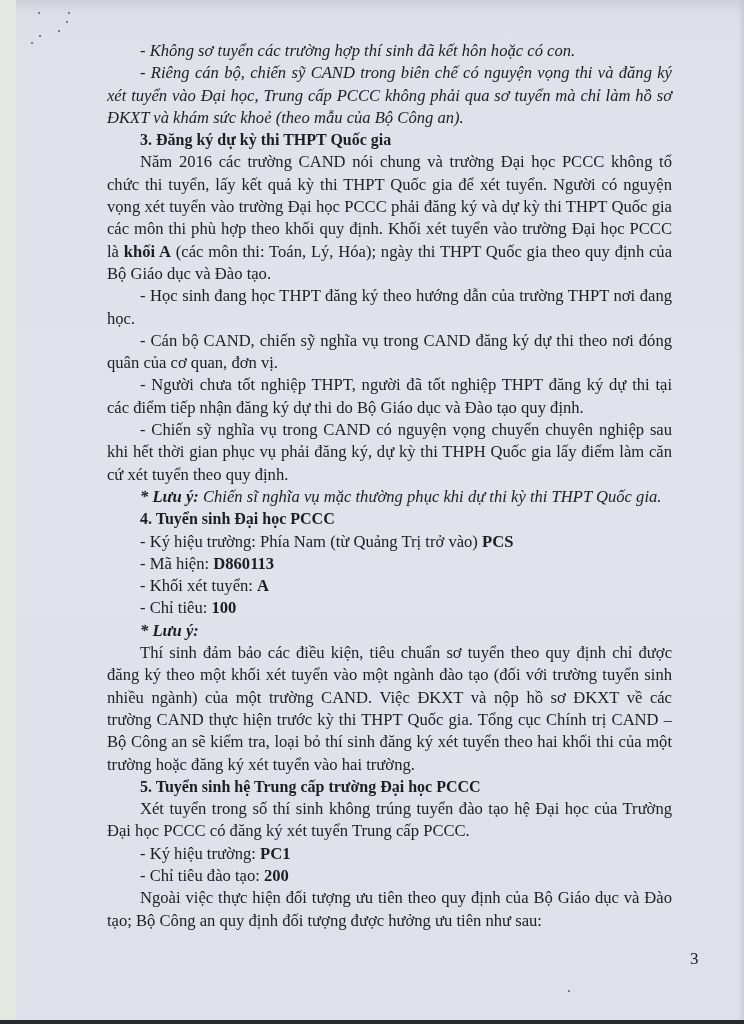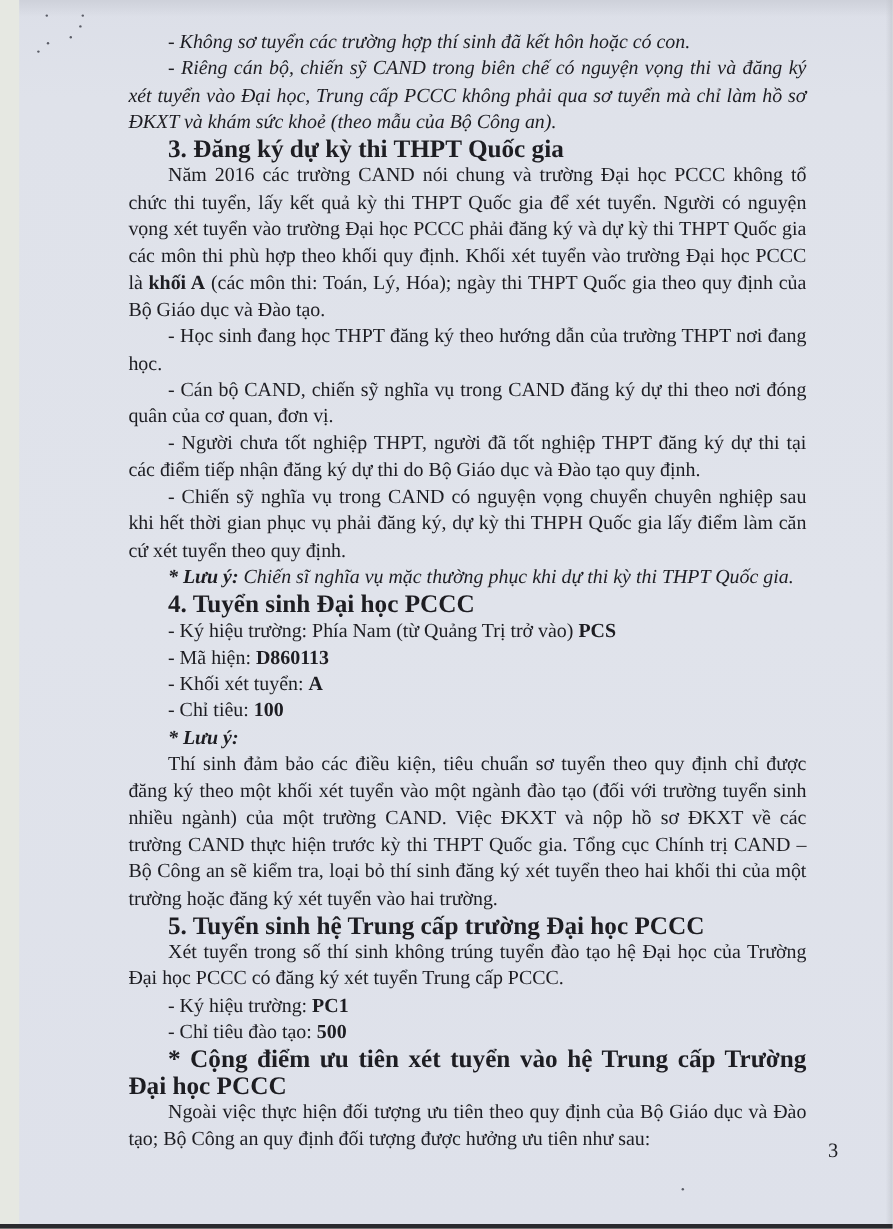--- a/index.html
+++ b/index.html
@@ -23,28 +23,28 @@
   }
   .bottom-edge {
     position: absolute; left: 0; top: 1020px; width: 744px; height: 4px;
     background: #2a2a2e;
   }
   .right-shadow {
     position: absolute; right: 0; top: 0; width: 6px; height: 1020px;
     background: linear-gradient(90deg, rgba(205,207,214,0), rgba(190,193,200,0.6));
   }
   .content {
-    position: absolute; left: 107px; top: 24px; width: 565px;
+    position: absolute; left: 107px; top: 40px; width: 565px;
     font-size: 16.6px; line-height: 22.3px; text-align: justify;
   }
   .content p { margin: 0; }
   .indent { text-indent: 33px; }
   .ital { font-style: italic; }
   .bold { font-weight: bold; }
-  .heading { font-weight: bold; text-indent: 33px; font-size: 21px; }
+  .heading { font-weight: bold; text-indent: 33px; font-size: 16px; }
   .list-item { text-indent: 33px; }
   .page-number {
     position: absolute; left: 690px; top: 949px; font-size: 17px;
   }
   .speck { position: absolute; width: 2px; height: 2px; border-radius: 50%; background: #5a5c66; }
 </style>
 </head>
 <body>
 
 <div class="left-strip"></div>
@@ -77,18 +77,17 @@
   <p class="list-item"><span>- Ký hiệu trường: Phía Nam (từ Quảng Trị trở vào) </span><span class="bold">PCS</span></p>
   <p class="list-item"><span>- Mã hiện: </span><span class="bold">D860113</span></p>
   <p class="list-item"><span>- Khối xét tuyển: </span><span class="bold">A</span></p>
   <p class="list-item"><span>- Chỉ tiêu: </span><span class="bold">100</span></p>
   <p class="indent ital bold">* Lưu ý:</p>
   <p class="indent">Thí sinh đảm bảo các điều kiện, tiêu chuẩn sơ tuyển theo quy định chỉ được đăng ký theo một khối xét tuyển vào một ngành đào tạo (đối với trường tuyển sinh nhiều ngành) của một trường CAND. Việc ĐKXT và nộp hồ sơ ĐKXT về các trường CAND thực hiện trước kỳ thi THPT Quốc gia. Tổng cục Chính trị CAND – Bộ Công an sẽ kiểm tra, loại bỏ thí sinh đăng ký xét tuyển theo hai khối thi của một trường hoặc đăng ký xét tuyển vào hai trường.</p>
 
   <p class="heading">5. Tuyển sinh hệ Trung cấp trường Đại học PCCC</p>
   <p class="indent">Xét tuyển trong số thí sinh không trúng tuyển đào tạo hệ Đại học của Trường Đại học PCCC có đăng ký xét tuyển Trung cấp PCCC.</p>
   <p class="list-item"><span>- Ký hiệu trường: </span><span class="bold">PC1</span></p>
-  <p class="list-item"><span>- Chỉ tiêu đào tạo: </span><span class="bold">500</span></p>
-  <p class="heading">* Cộng điểm ưu tiên xét tuyển vào hệ Trung cấp Trường Đại học PCCC</p>
+  <p class="list-item"><span>- Chỉ tiêu đào tạo: </span><span class="bold">200</span></p>
   <p class="indent">Ngoài việc thực hiện đối tượng ưu tiên theo quy định của Bộ Giáo dục và Đào tạo; Bộ Công an quy định đối tượng được hưởng ưu tiên như sau:</p>
 </div>
 
 <div class="page-number">3</div>
 
 </body></html>

